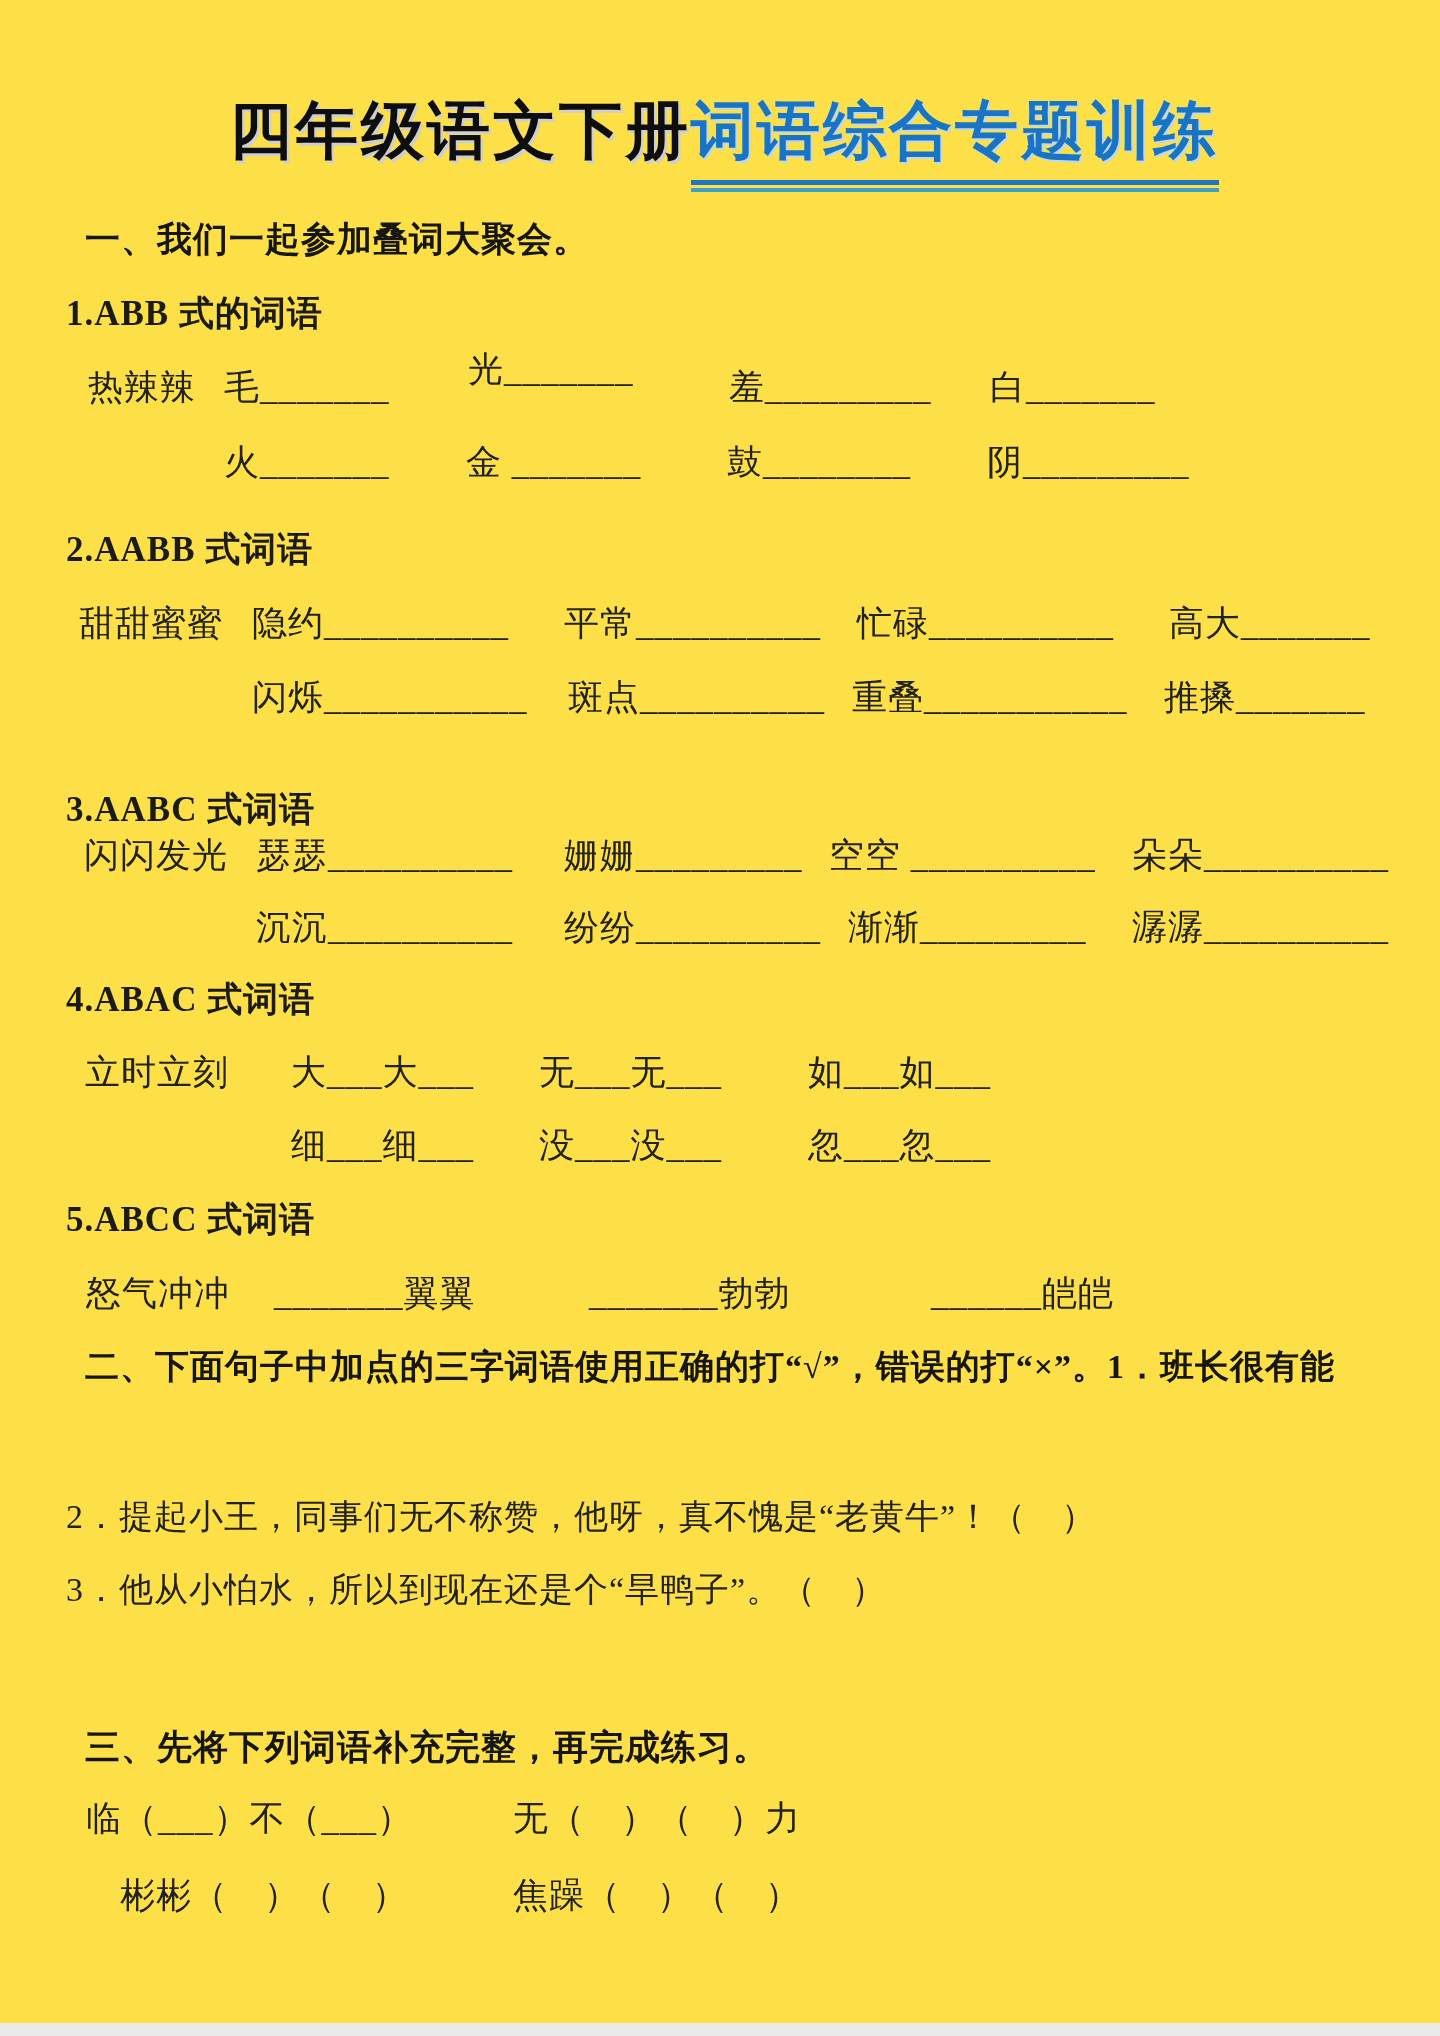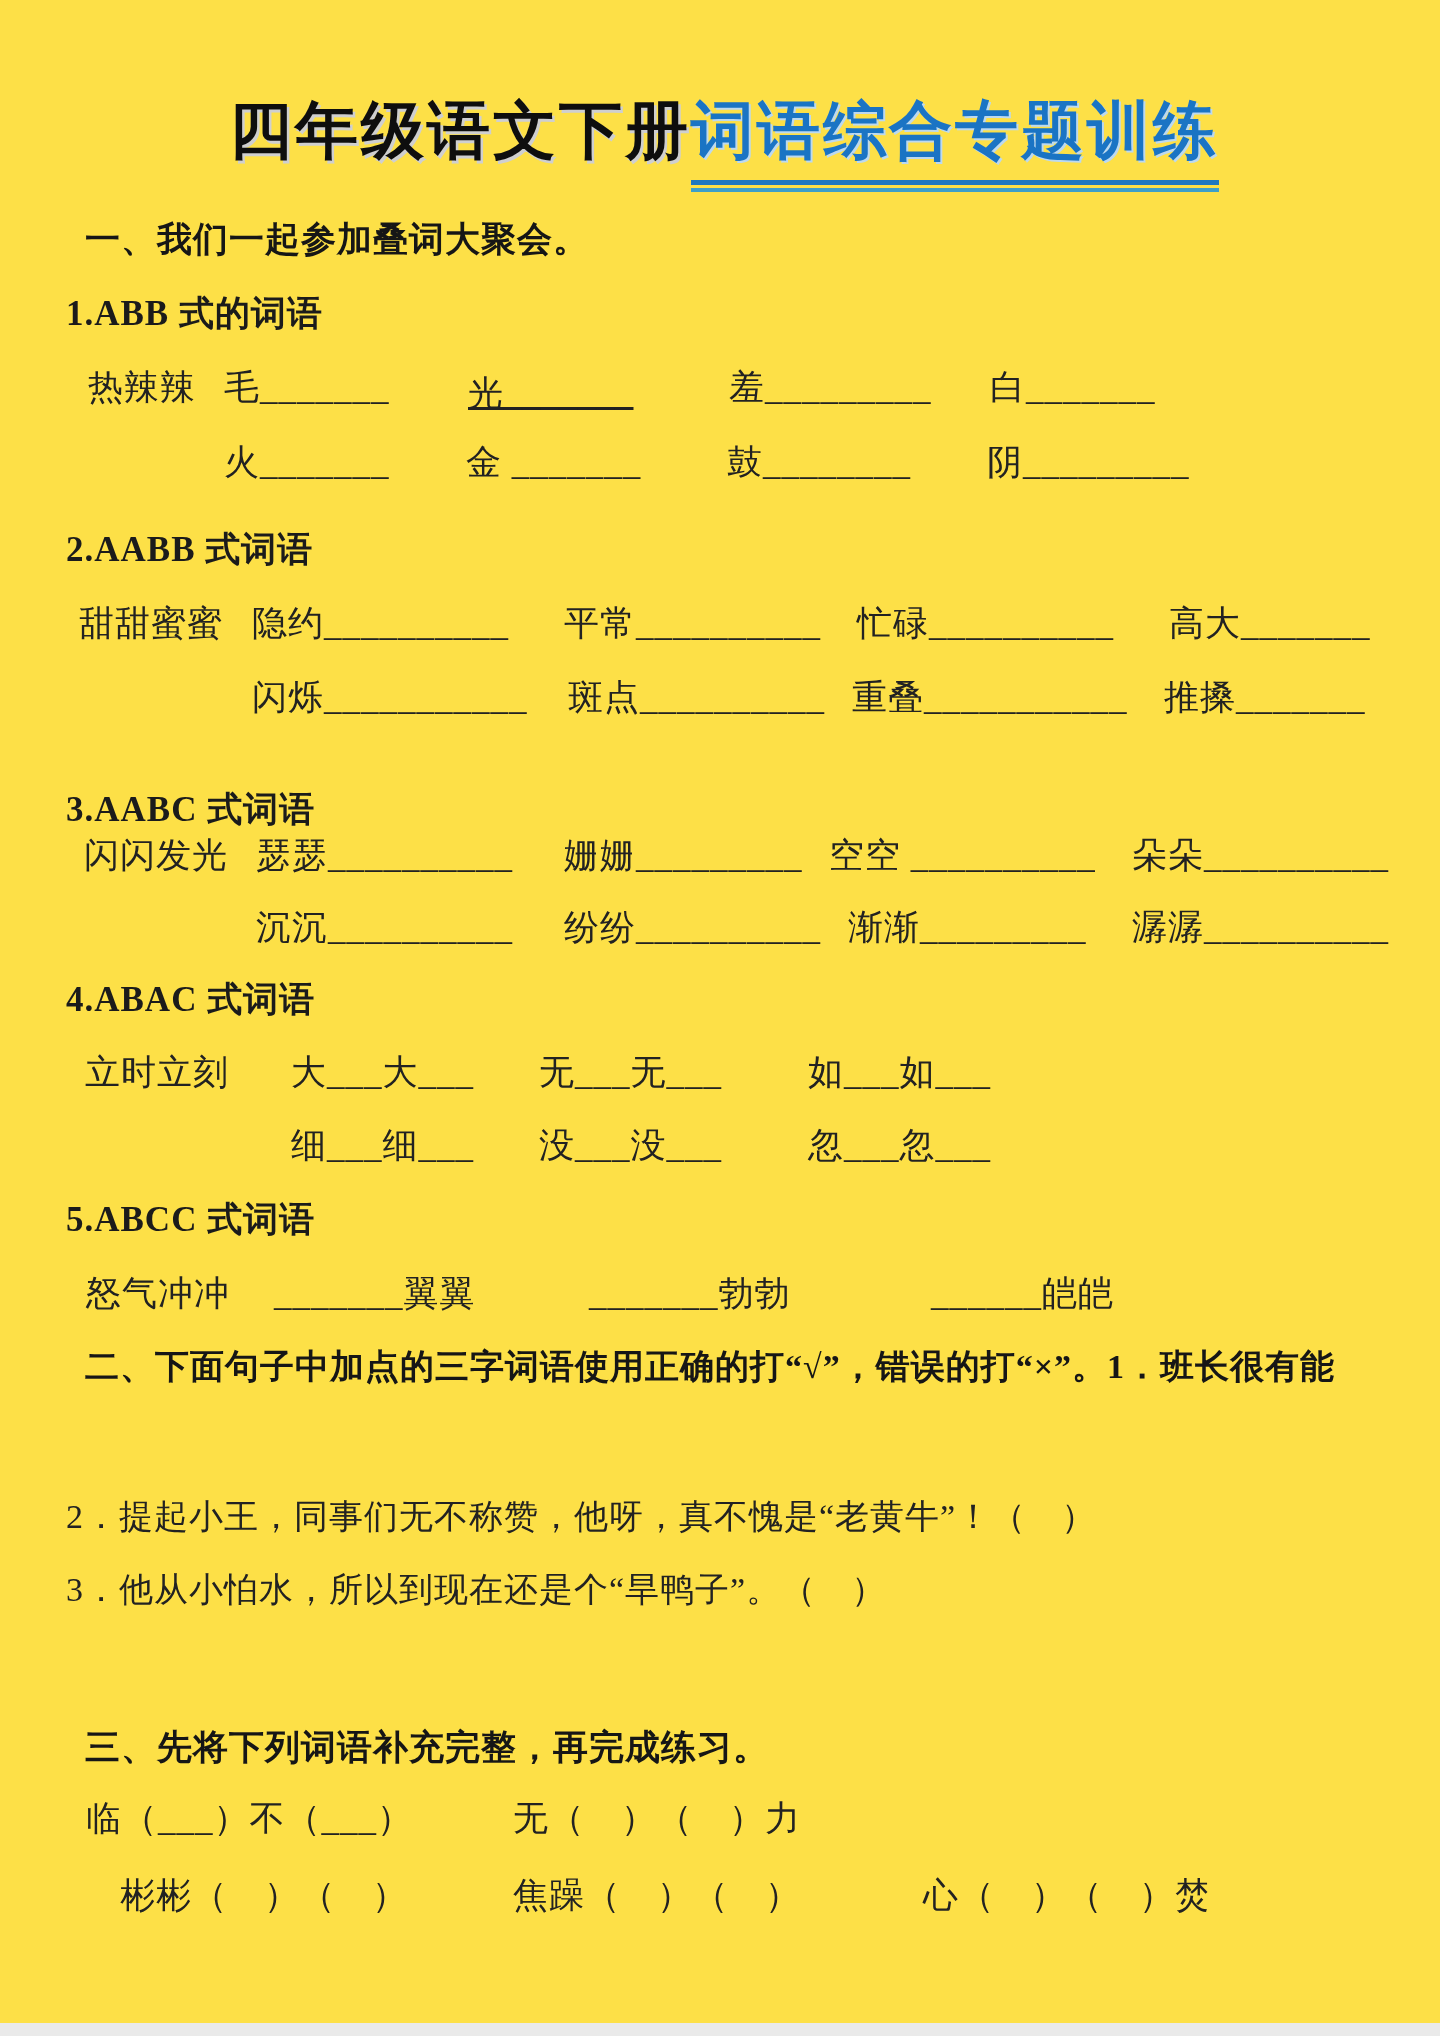--- a/index.html
+++ b/index.html
@@ -70,21 +70,21 @@
 
   <div class="title-row">
     <span class="title-black">四年级语文下册</span><span class="title-blue">词语综合专题训练</span>
   </div>
 
   <div class="t sec-head" style="left:85px; top:218px;">一、我们一起参加叠词大聚会。</div>
 
   <div class="t sub-head" style="left:66px; top:292px;">1.ABB 式的词语</div>
   <div class="t" style="left:88px; top:366px;">热辣辣</div>
   <div class="t" style="left:224px; top:366px;">毛_______</div>
-  <div class="t" style="left:468px; top:372px;text-decoration:underline;">光_______</div>
+  <div class="t" style="left:468px; top:348px;">光_______</div>
   <div class="t" style="left:729px; top:366px;">羞_________</div>
   <div class="t" style="left:990px; top:366px;">白_______</div>
   <div class="t" style="left:224px; top:441px;">火_______</div>
   <div class="t" style="left:466px; top:441px;">金 _______</div>
   <div class="t" style="left:727px; top:441px;">鼓________</div>
   <div class="t" style="left:987px; top:441px;">阴_________</div>
 
   <div class="t sub-head" style="left:66px; top:528px;">2.AABB 式词语</div>
   <div class="t" style="left:79px; top:602px;">甜甜蜜蜜</div>
   <div class="t" style="left:252px; top:602px;">隐约__________</div>
@@ -124,16 +124,15 @@
 
   <div class="t para sec-head" style="left:85px; top:1346px;">二、下面句子中加点的三字词语使用正确的打“√”，错误的打“×”。1．班长很有能</div>
   <div class="t para" style="left:66px; top:1496px;">2．提起小王，同事们无不称赞，他呀，真不愧是“老黄牛”！（　）</div>
   <div class="t para" style="left:66px; top:1569px;">3．他从小怕水，所以到现在还是个“旱鸭子”。（　）</div>
 
   <div class="t sec-head" style="left:85px; top:1726px;">三、先将下列词语补充完整，再完成练习。</div>
   <div class="t" style="left:513px; top:1797px;">无（　）（　）力</div>
   <div class="t" style="left:86px; top:1797px;">临（___）不（___）</div>
   <div class="t" style="left:86px; top:1874px;margin-left:34px;">彬彬（　）（　）</div>
   <div class="t" style="left:513px; top:1874px;">焦躁（　）（　）</div>
-  <div class="t" style="left:923px; top:1874px;">心（　）（　）焚</div>
 
   <div class="bottom-strip"></div>
 </div>
 
 </body></html>

